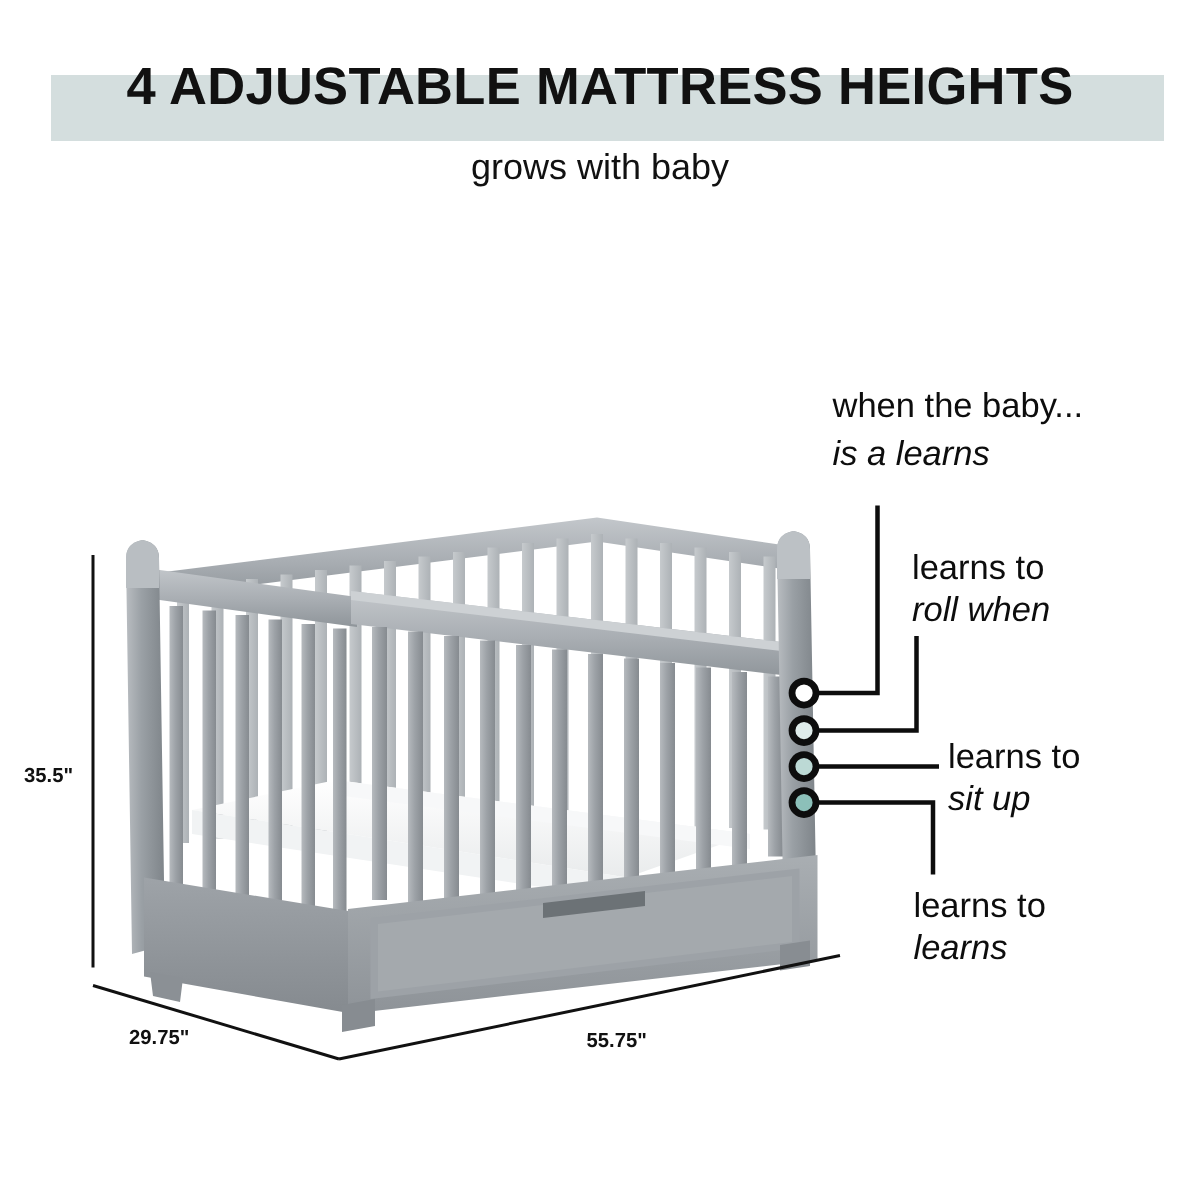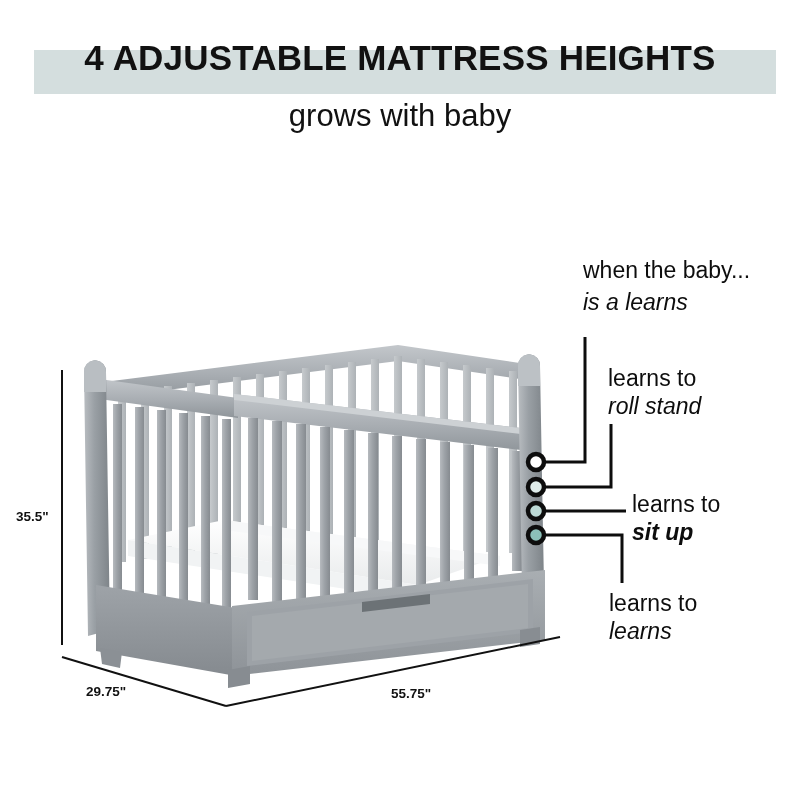--- a/index.html
+++ b/index.html
@@ -5,32 +5,32 @@
   html,body{margin:0;padding:0;background:#ffffff;}
   body{width:800px;height:800px;font-family:"Liberation Sans",sans-serif;color:#111;overflow:hidden;}
   #stage{position:relative;width:800px;height:800px;background:#fff;}
 
   
   .title-wrap{position:absolute;left:0;top:40px;width:800px;text-align:center;}
   .title-band{position:absolute;left:34px;top:10px;width:742px;height:44px;background:#d4dede;}
   .title-text{position:relative;font-size:35px;font-weight:bold;letter-spacing:.2px;
               line-height:1;white-space:nowrap;color:#111;}
   .subtitle{position:absolute;left:0;top:100px;width:800px;text-align:center;
-            font-size:31px;color:#111;line-height:1;}
+            font-size:24px;color:#111;line-height:1;}
 
   
   .anno{position:absolute;color:#0d0d0d;line-height:1.08;white-space:nowrap;}
   .anno .reg{font-style:normal;}
   .anno .ital{font-style:italic;}
-  #anno-newborn{left:583px;top:258px;font-size:23px;}
+  #anno-newborn{left:555px;top:258px;font-size:23px;}
   #anno-newborn .ital{display:block;margin-top:7px;}
   #anno-roll{left:608px;top:366px;font-size:23px;}
   #anno-roll .ital{display:block;margin-top:3px;}
   #anno-sit{left:632px;top:492px;font-size:23px;}
-  #anno-sit .ital{display:block;margin-top:3px;font-weight:bold;}
+  #anno-sit .ital{display:block;margin-top:3px;}
   #anno-stand{left:609px;top:591px;font-size:23px;}
   #anno-stand .ital{display:block;margin-top:3px;}
 
   
   .dim{position:absolute;font-size:13.5px;font-weight:bold;color:#111;white-space:nowrap;}
   #dim-height{left:16px;top:509px;}
   #dim-depth{left:86px;top:684px;}
   #dim-width{left:391px;top:686px;}
 
   svg{position:absolute;left:0;top:0;overflow:visible;}
@@ -197,21 +197,21 @@
     </g>
   </svg>
 
   <div class="anno" id="anno-newborn">
     <span class="reg">when the baby...</span>
     <span class="ital">is a learns</span>
   </div>
 
   <div class="anno" id="anno-roll">
     <span class="reg">learns to</span>
-    <span class="ital">roll stand</span>
+    <span class="ital">roll when</span>
   </div>
 
   <div class="anno" id="anno-sit">
     <span class="reg">learns to</span>
     <span class="ital">sit up</span>
   </div>
 
   <div class="anno" id="anno-stand">
     <span class="reg">learns to</span>
     <span class="ital">learns</span>

